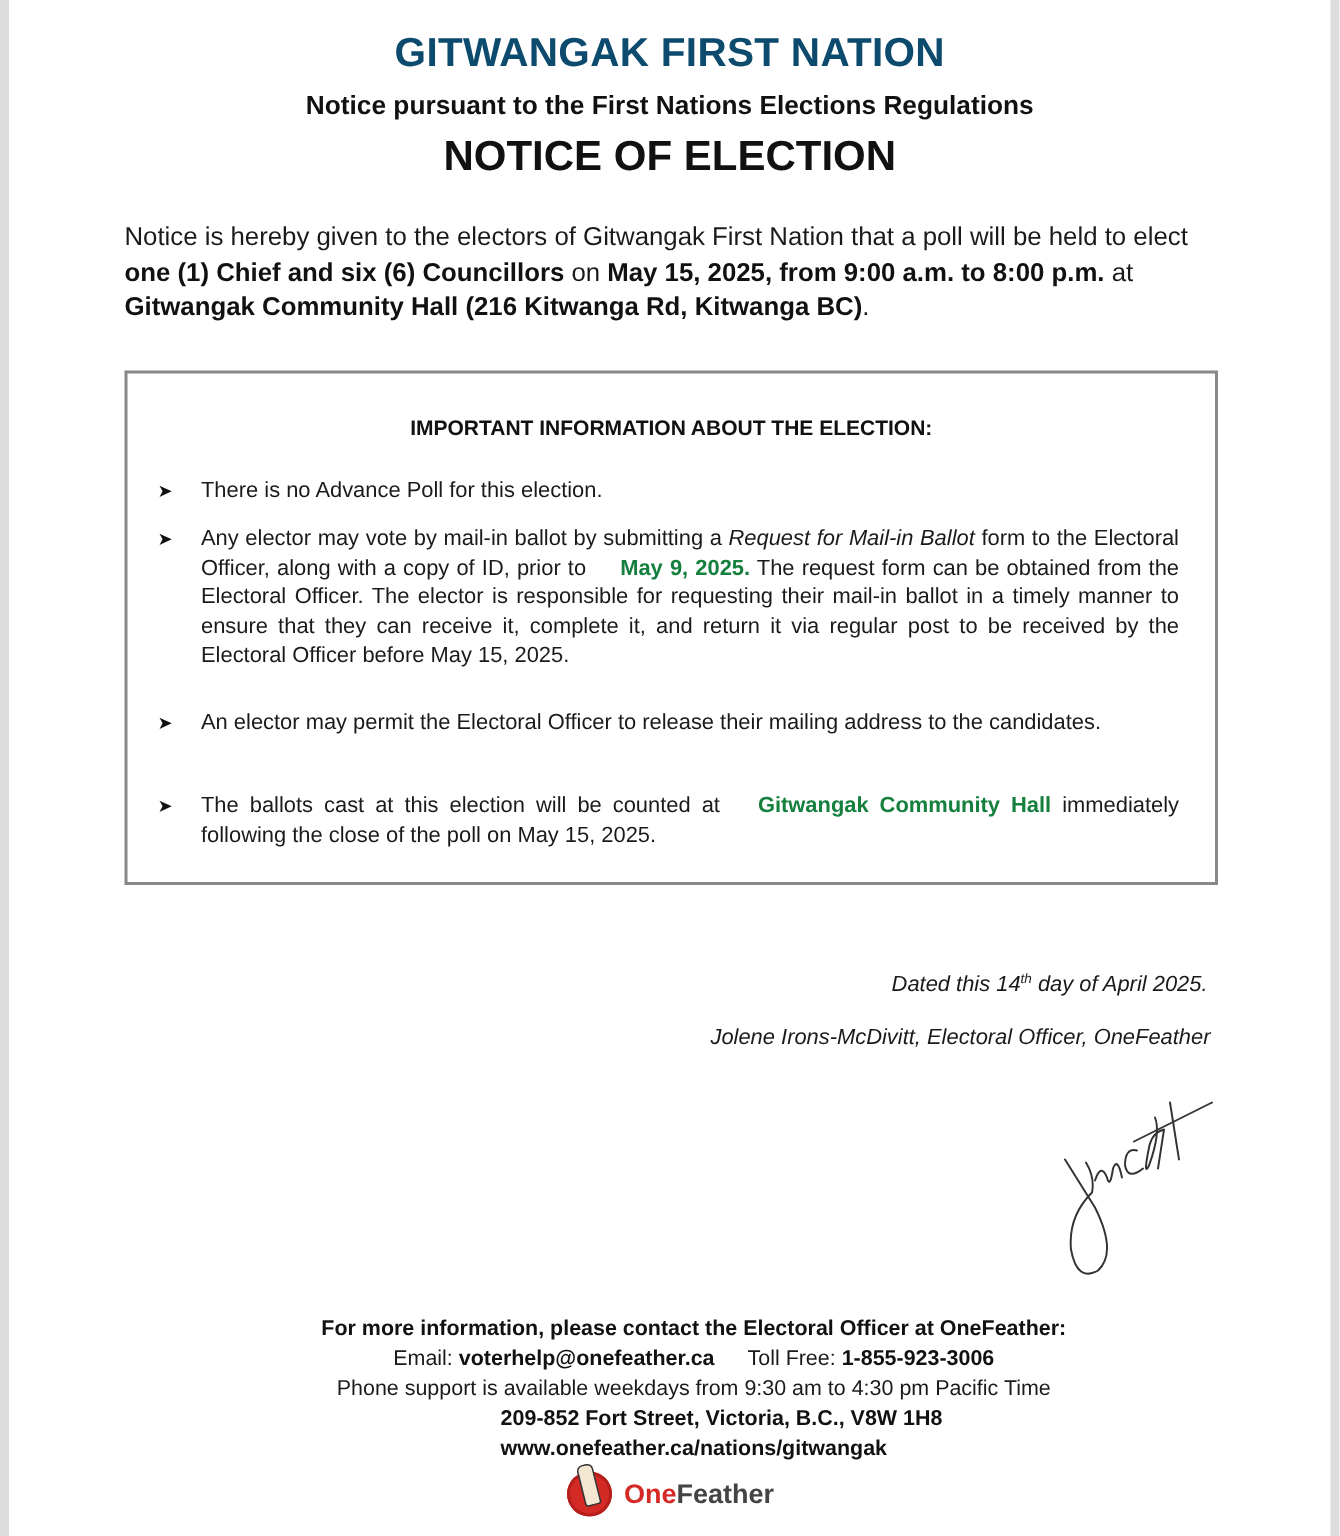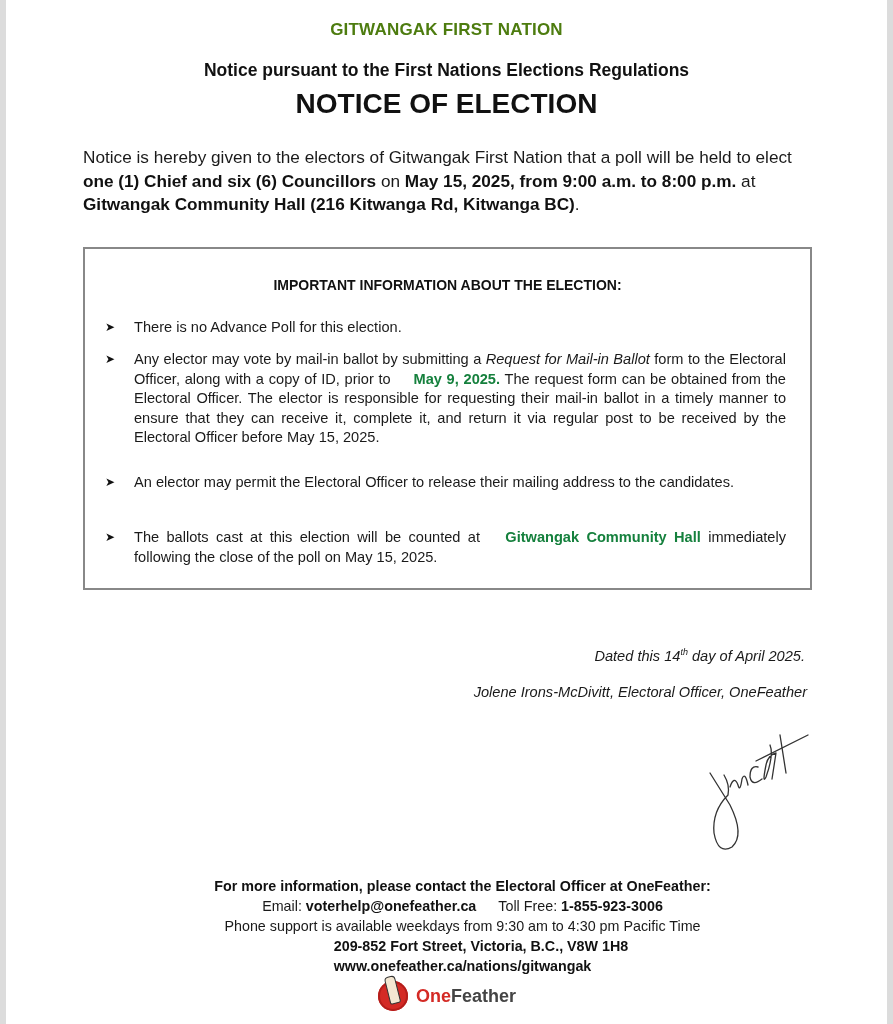--- a/index.html
+++ b/index.html
@@ -10,21 +10,21 @@
       color: #111;
     }
     .edge-left, .edge-right {
       position: absolute; top: 0; bottom: 0; width: 6px; background: #dcdcdc;
     }
     .edge-left { left: 0; }
     .edge-right { right: 0; }
 
     .header { position: absolute; left: 0; right: 0; text-align: center; }
     .org-title {
-      top: 20px; font-size: 17px; font-weight: bold; color: #4d7c0f; letter-spacing: 0.2px;
+      top: 20px; font-size: 27px; font-weight: bold; color: #0c4a6e; letter-spacing: 0.2px;
     }
     .subtitle { top: 60px; font-size: 17.5px; font-weight: bold; color: #111; }
     .notice-title { top: 88px; font-size: 28px; font-weight: bold; color: #111; }
 
     .intro {
       position: absolute; left: 83px; width: 727px; top: 146px;
       font-size: 17.2px; line-height: 23.5px; color: #1a1a1a;
     }
     .intro b { font-weight: bold; color: #111; }
 

